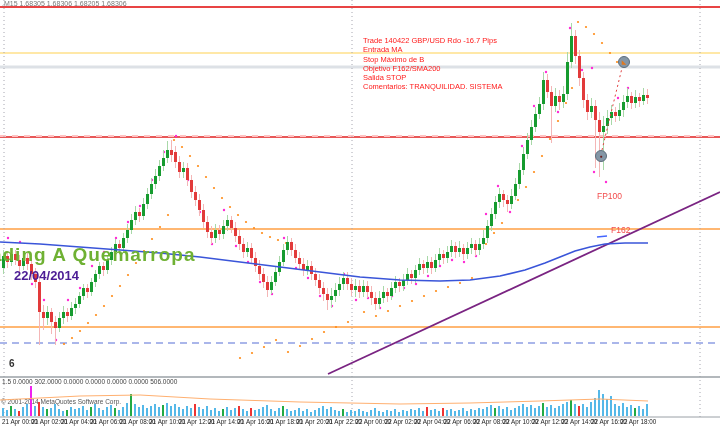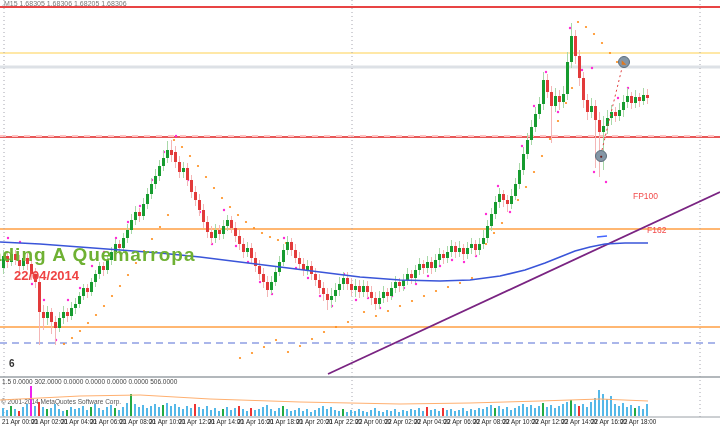--- a/index.html
+++ b/index.html
@@ -3,23 +3,23 @@
 <meta charset="utf-8">
 <style>
   html,body{margin:0;padding:0;background:#fff;}
   .screen{position:relative;width:720px;height:426px;background:#ffffff;overflow:hidden;
           font-family:"Liberation Sans",sans-serif;}
   .lyr{position:absolute;left:0;top:0;}
   #chart-svg{z-index:1;}
   .txt{position:absolute;z-index:2;white-space:nowrap;}
   .chart-title{left:2px;top:0px;font-size:7px;color:#777;}
   .watermark{left:-29px;top:244px;font-size:19px;font-weight:bold;color:#6fb133;letter-spacing:1px;}
-  .wm-date{left:14px;top:268px;font-size:13px;font-weight:bold;color:#ef4444;}
+  .wm-date{left:14px;top:268px;font-size:13px;font-weight:bold;color:#4c1d95;}
   .anno{left:363px;top:36px;font-size:7.5px;line-height:9.3px;color:#ff1a1a;z-index:2;position:absolute;}
-  .fib{position:absolute;z-index:2;font-size:8.5px;color:#f24b4b;margin-left:36px;}
+  .fib{position:absolute;z-index:2;font-size:8.5px;color:#f24b4b;}
   .fp100{left:597px;top:191px;}
   .f162{left:611px;top:225px;}
   .stray6{left:9px;top:358px;font-size:10px;font-weight:bold;color:#333;}
   .copyright{left:1px;top:398px;font-size:6.5px;color:#555;z-index:0;}
   .ind-label{left:2px;top:378px;font-size:6.5px;color:#444;z-index:2;}
   .time-axis{position:absolute;left:0;top:418px;width:720px;height:8px;z-index:2;}
   .time-axis span{position:absolute;top:0;font-size:6.3px;color:#222;white-space:nowrap;}
   .badge{position:absolute;z-index:3;width:12px;height:12px;border-radius:50%;
          background:#8496a6;border:1px solid #5d6d7b;box-sizing:border-box;
          display:flex;align-items:center;justify-content:center;}
@@ -662,20 +662,28 @@
       <rect x="642" y="409" width="2" height="7" fill="#55b8e8"></rect>
       <rect x="646" y="404" width="2" height="12" fill="#55b8e8"></rect>
       <polyline points="0,400 80,396 140,395 210,399 300,402 400,404 470,403 540,401 600,399 648,401" fill="none" stroke="#ffb070" stroke-width="1"></polyline>
     </svg>
 
   <div class="txt chart-title">,M15  1.68305 1.68306 1.68205 1.68306</div>
 
   <div class="txt watermark">Trading A Quemarropa</div>
   <div class="txt wm-date">22/04/2014</div>
 
+  <div class="anno">
+    <div>Trade 140422 GBP/USD  Rdo -16.7 Pips</div>
+    <div>Entrada MA</div>
+    <div>Stop Máximo de B</div>
+    <div>Objetivo F162/SMA200</div>
+    <div>Salida STOP</div>
+    <div>Comentarios: TRANQUILIDAD. SISTEMA</div>
+  </div>
 
   <div class="fib fp100 txt">FP100</div>
   <div class="fib f162 txt">F162</div>
   <div class="txt stray6">6</div>
   <div class="txt ind-label">1.5 0.0000 302.0000 0.0000 0.0000 0.0000 0.0000 506.0000</div>
 
   <div class="badge badge-exit">
     <span class="glyph">◣</span>
   </div>
   <div class="badge badge-entry">

